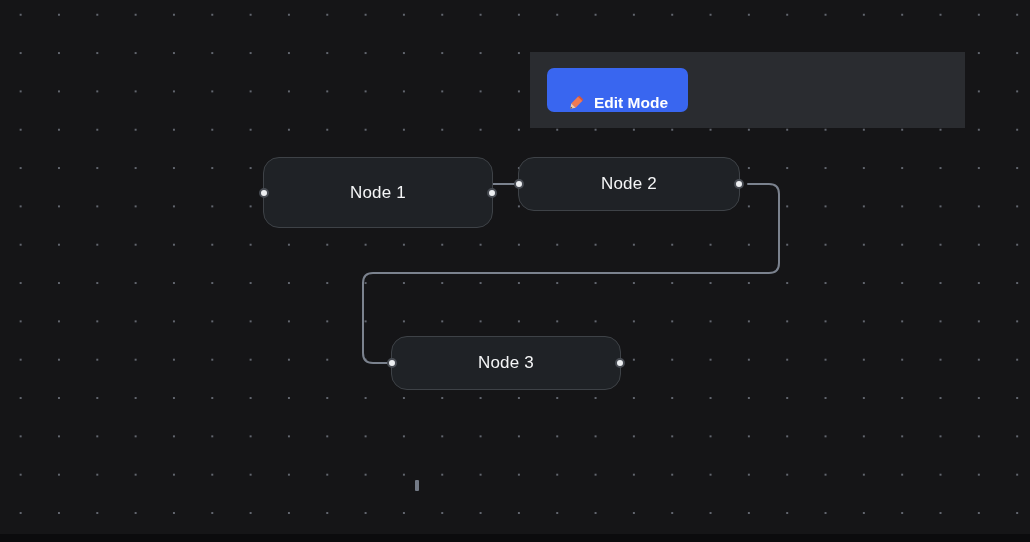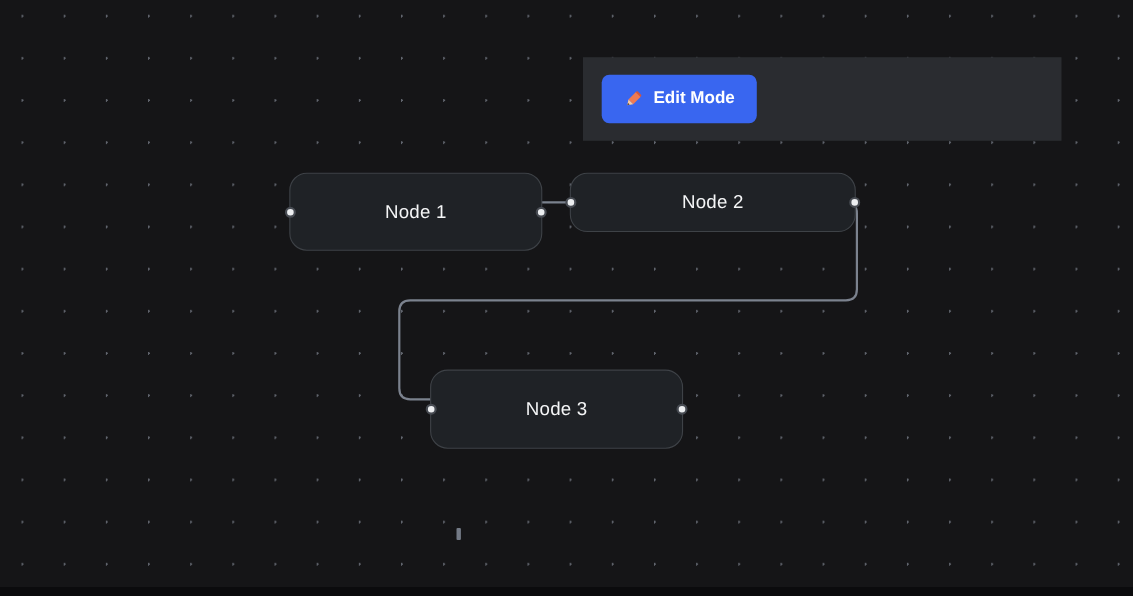--- a/index.html
+++ b/index.html
@@ -63,21 +63,21 @@
   .edit-button {
     height: 44px;
     padding: 0 20px;
     border: none;
     border-radius: 7px;
     background: var(--accent-blue, #3966f0);
     color: var(--button-text, #ffffff);
     font-family: inherit;
     font-size: 15.5px;
     font-weight: bold;
-    display: flex; align-items: center; gap: 9px;
+    display: flex; align-items: flex-end; gap: 9px;
     cursor: pointer;
   }
   .pencil { width: 18px; height: 18px; display: block; }
   .caret-artifact {
     position: absolute;
     left: 415px; top: 480px;
     width: 4px; height: 11px;
     border-radius: 1px;
     background: var(--caret, #737a86);
   }
@@ -97,27 +97,27 @@
     <path class="edge" d="M493,184 L518,184"></path>
     <path class="edge" d="M748,184 L769,184 Q779,184 779,194 L779,263 Q779,273 769,273 L373,273 Q363,273 363,283 L363,353 Q363,363 373,363 L391,363"></path>
   </svg>
 
   <div class="node" style="left: 263px; top: 157px; width: 230px; height: 71px;">
     <span class="handle handle-left"></span>
     <span class="node-label">Node 1</span>
     <span class="handle handle-right"></span>
   </div>
 
-  <div class="node" style="left: 518px; top: 157px; width: 260px; height: 54px;">
+  <div class="node" style="left: 518px; top: 157px; width: 222px; height: 54px;">
     <span class="handle handle-left"></span>
     <span class="node-label">Node 2</span>
     <span class="handle handle-right"></span>
   </div>
 
-  <div class="node" style="left: 391px; top: 336px; width: 230px; height: 72px;">
+  <div class="node" style="left: 391px; top: 336px; width: 230px; height: 54px;">
     <span class="handle handle-left"></span>
     <span class="node-label">Node 3</span>
     <span class="handle handle-right"></span>
   </div>
 
   <div class="panel">
     <button class="edit-button">
       <svg class="pencil" viewBox="0 0 20 20">
         <g transform="rotate(45 10 10)">
           <rect x="6.6" y="1.6" width="6.8" height="3.4" rx="1.2" fill="#d4563e"></rect>

